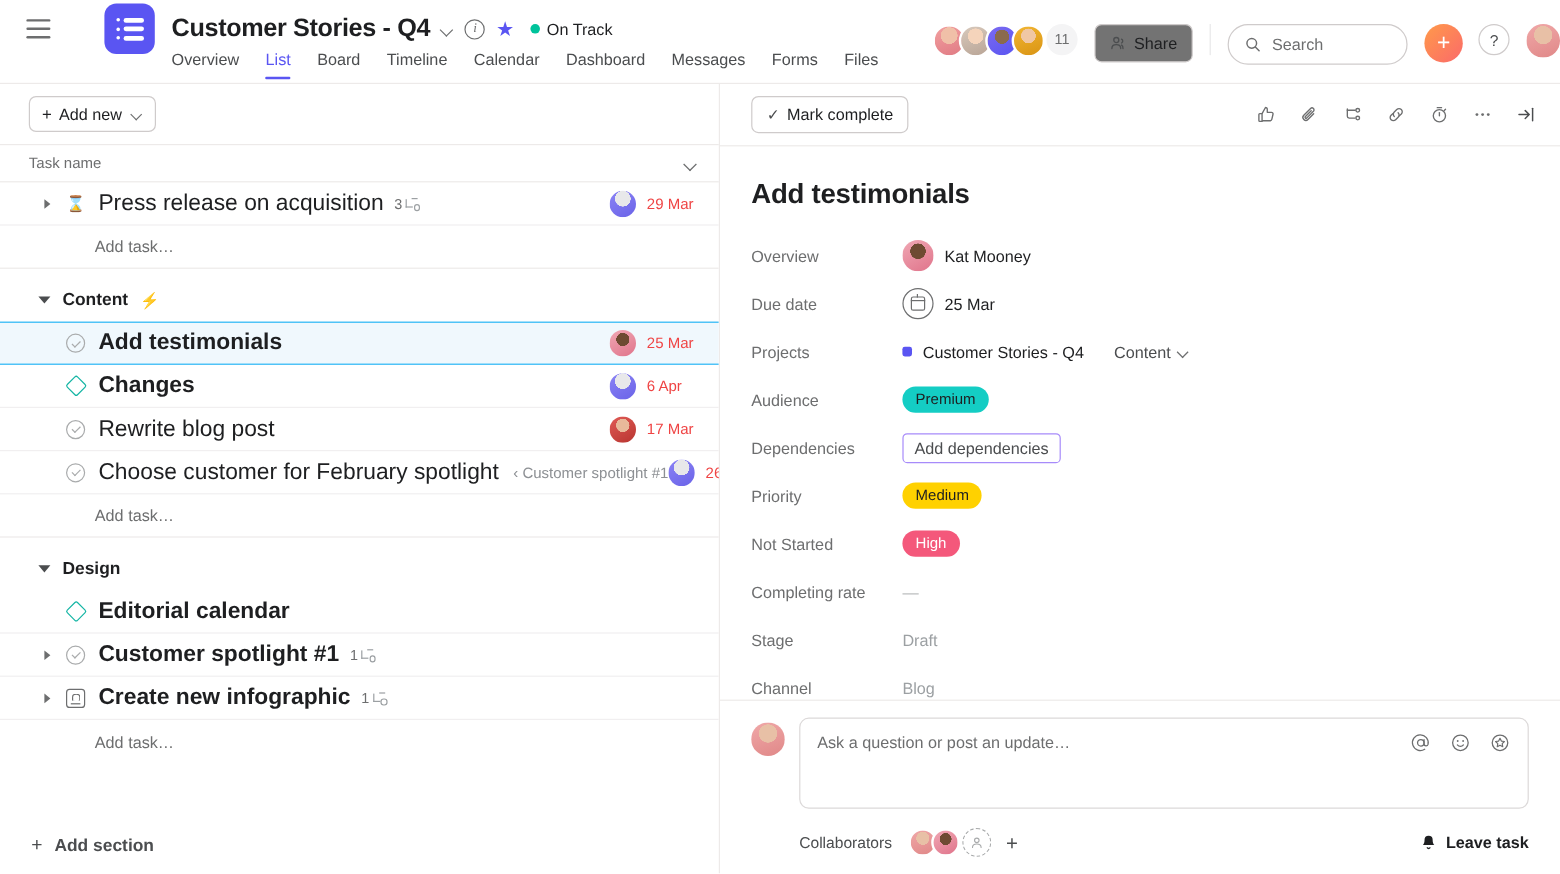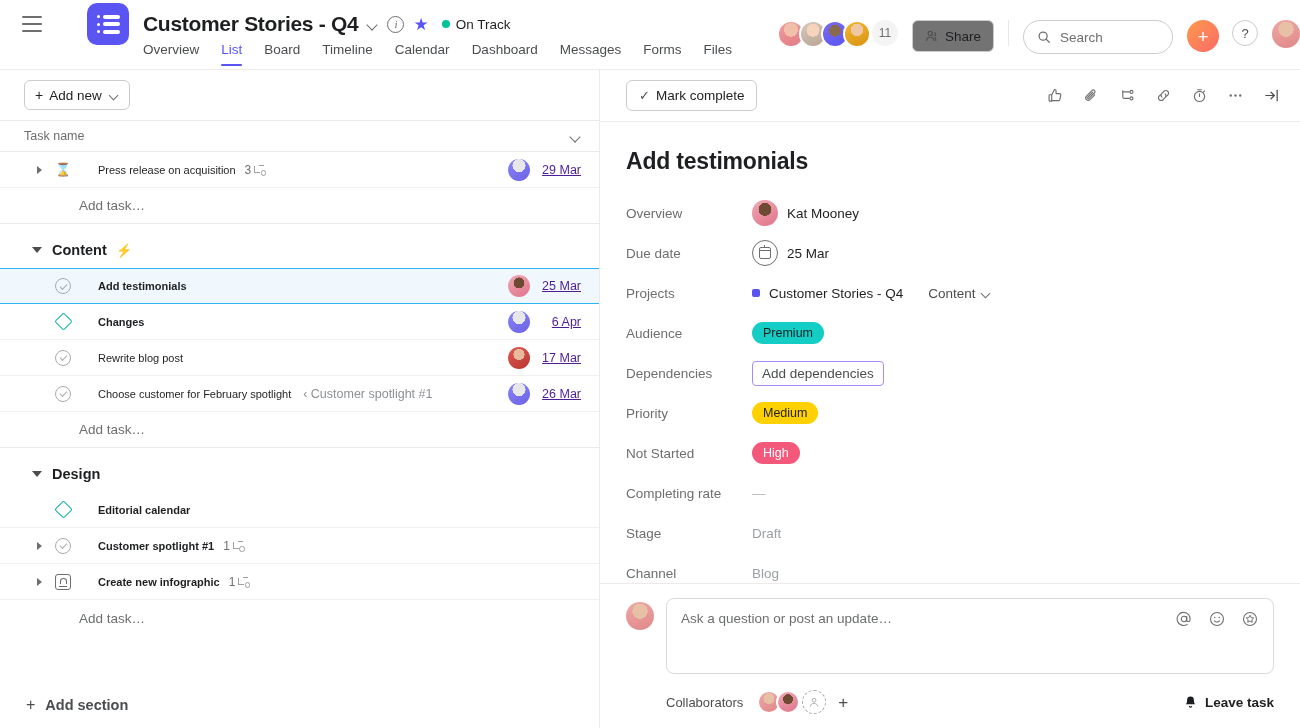--- a/index.html
+++ b/index.html
@@ -179,38 +179,38 @@
     width: 16px; height: 16px; border: 1.3px solid #6d6e6f; border-radius: 3px;
     display: flex; align-items: flex-end; justify-content: center; padding-bottom: 1.5px;
   }
   .ico-approval::before {
     content: ""; width: 8px; height: 1.3px; background: #6d6e6f; position: relative;
   }
   .ico-approval::after {
     content: ""; position: absolute; width: 5px; height: 5px; border: 1.3px solid #6d6e6f;
     border-radius: 50% 50% 0 0; border-bottom: none; margin-bottom: 3.5px;
   }
-  .task-name { font-size: 11px; color: #1e1f21; margin-left: 26px; white-space: nowrap; }
+  .task-name { font-size: 19px; color: #1e1f21; margin-left: 10px; white-space: nowrap; }
   .task-name.bold { font-weight: 700; }
   .sub-count { font-size: 12px; color: #6d6e6f; margin-left: 9px; display: flex; align-items: center; gap: 3px; }
   .subtask-glyph { display: inline-block; width: 11px; height: 10px; position: relative; }
   .subtask-glyph::before {
     content: ""; position: absolute; left: 0; top: 1px; width: 5px; height: 6px;
     border-left: 1.2px solid #9ca0a3; border-bottom: 1.2px solid #9ca0a3;
   }
   .subtask-glyph::after {
     content: ""; position: absolute; left: 6.5px; top: 5.5px; width: 3.5px; height: 3.5px;
     border: 1.2px solid #9ca0a3; border-radius: 50%;
   }
   .subtask-glyph i {
     position: absolute; left: 5px; top: 0; width: 5px; height: 1.2px; background: #9ca0a3;
   }
   .parent-ref { font-size: 12.5px; color: #8d9094; margin-left: 12px; white-space: nowrap; }
   .row-right { margin-left: auto; display: flex; align-items: center; gap: 9px; }
-  .row-date { font-size: 12.5px; color: #4c1d95; min-width: 42px; text-align: right; text-decoration: underline; }
+  .row-date { font-size: 12.5px; color: #ef4444; min-width: 42px; text-align: left; }
   .row-av { width: 22px; height: 22px; border-radius: 50%; }
 
   .add-task-row {
     height: 36px; display: flex; align-items: center; padding-left: 79px;
     font-size: 13.5px; color: #6d6e6f; cursor: pointer;
   }
   .section-row {
     height: 36px; display: flex; align-items: center; padding-left: 32px; margin-top: 8px;
     gap: 10px; cursor: pointer;
   }

